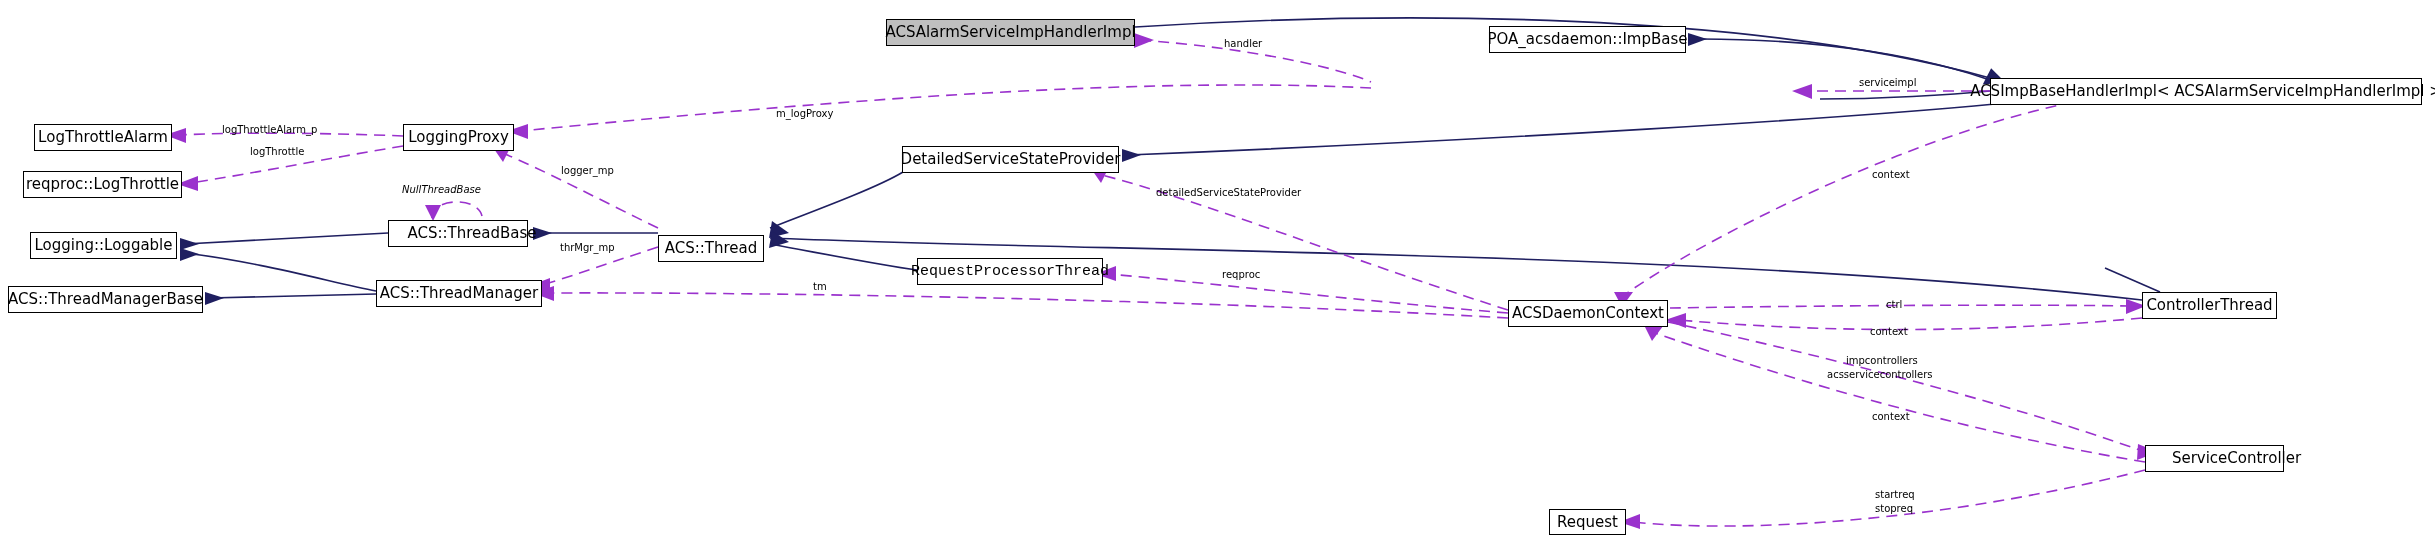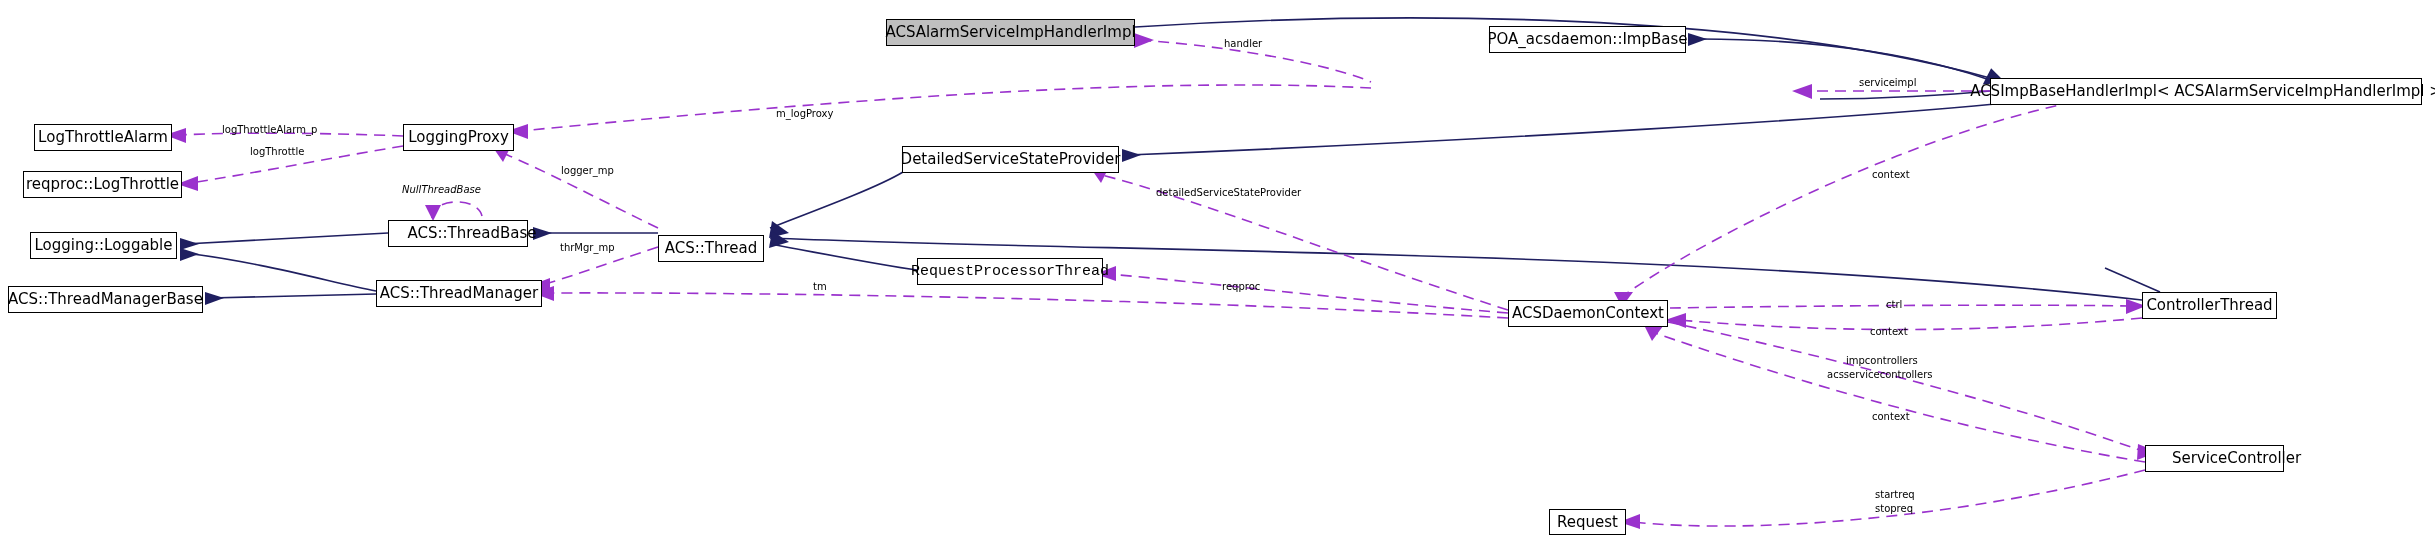--- a/index.html
+++ b/index.html
@@ -182,21 +182,21 @@
   <div class="edgelabel" style="left:1224px;top:37px;">handler</div>
   <div class="edgelabel" style="left:1859px;top:76px;">serviceimpl</div>
   <div class="edgelabel" style="left:776px;top:107px;">m_logProxy</div>
   <div class="edgelabel" style="left:222px;top:123px;">logThrottleAlarm_p</div>
   <div class="edgelabel" style="left:1872px;top:168px;">context</div>
   <div class="edgelabel" style="left:250px;top:145px;">logThrottle</div>
   <div class="edgelabel" style="left:561px;top:164px;">logger_mp</div>
   <div class="edgelabel" style="left:402px;top:183px;font-style:italic;">NullThreadBase</div>
   <div class="edgelabel" style="left:1156px;top:186px;">detailedServiceStateProvider</div>
   <div class="edgelabel" style="left:560px;top:241px;">thrMgr_mp</div>
-  <div class="edgelabel" style="left:1222px;top:280px;">reqproc</div>
+  <div class="edgelabel" style="left:1222px;top:268px;">reqproc</div>
   <div class="edgelabel" style="left:813px;top:280px;">tm</div>
   <div class="edgelabel" style="left:1886px;top:298px;">ctrl</div>
   <div class="edgelabel" style="left:1870px;top:325px;">context</div>
   <div class="edgelabel" style="left:1846px;top:354px;">impcontrollers</div>
   <div class="edgelabel" style="left:1827px;top:368px;">acsservicecontrollers</div>
   <div class="edgelabel" style="left:1872px;top:410px;">context</div>
   <div class="edgelabel" style="left:1875px;top:488px;">startreq</div>
   <div class="edgelabel" style="left:1875px;top:502px;text-align:center;">stopreq</div>
 
 </div>

